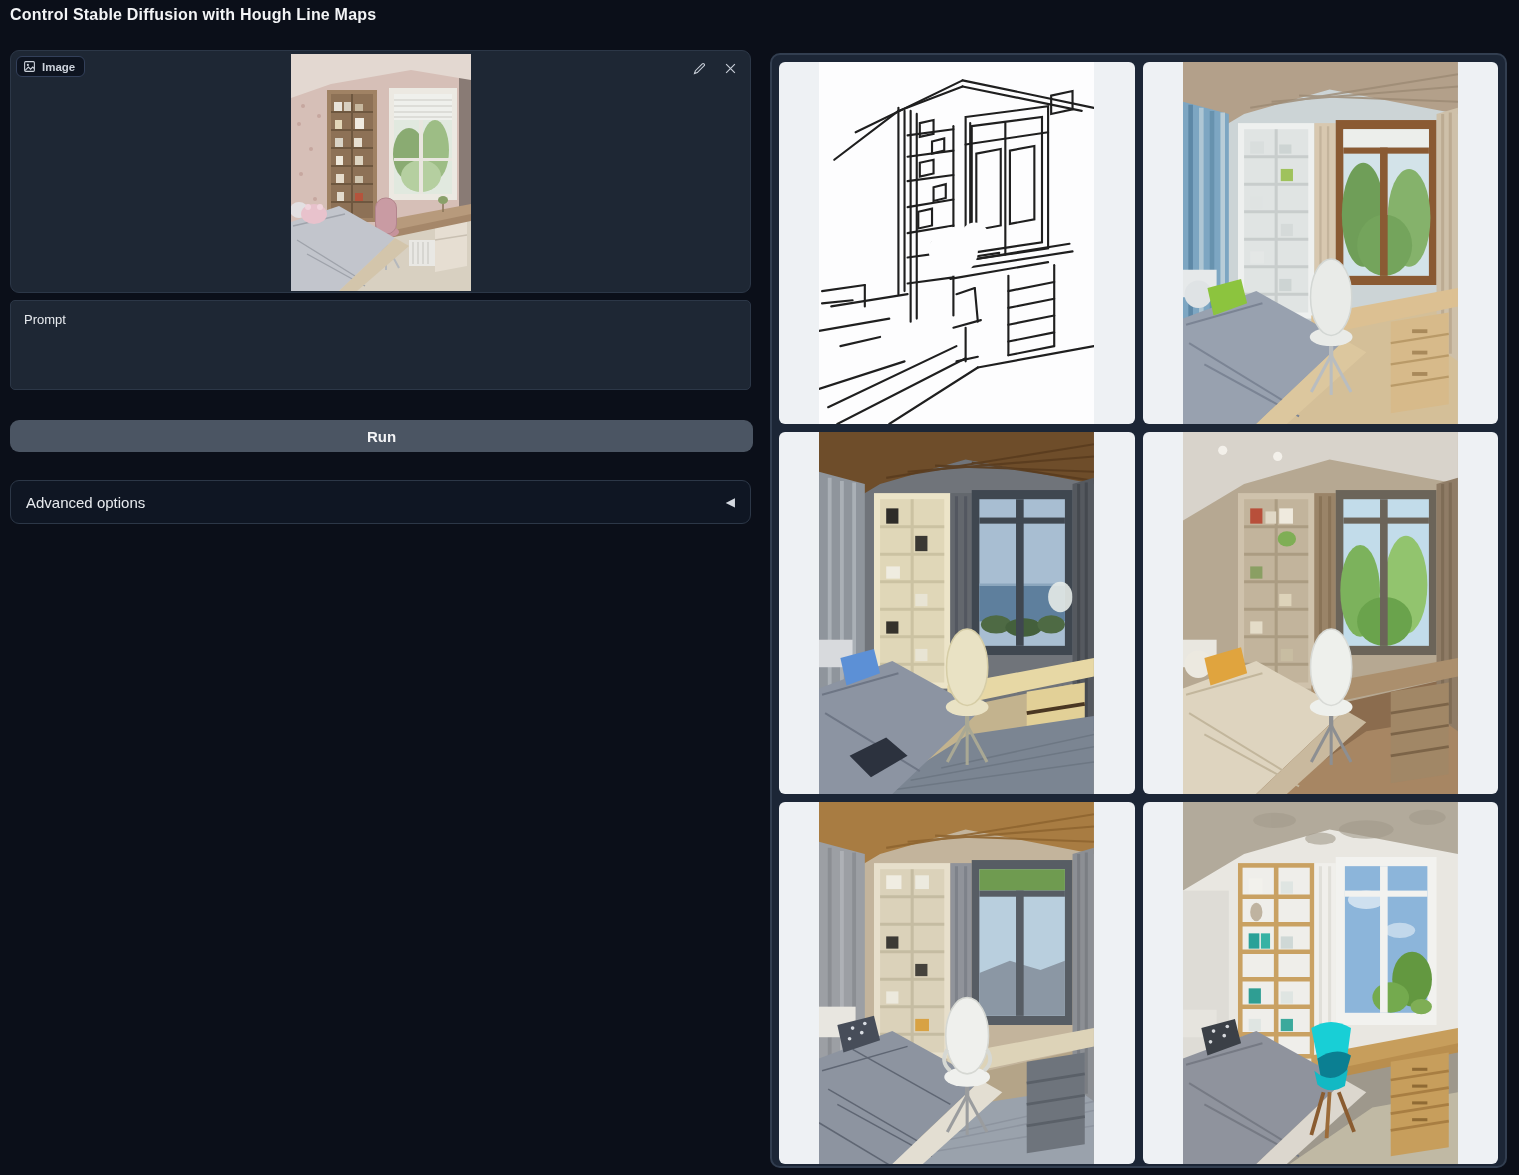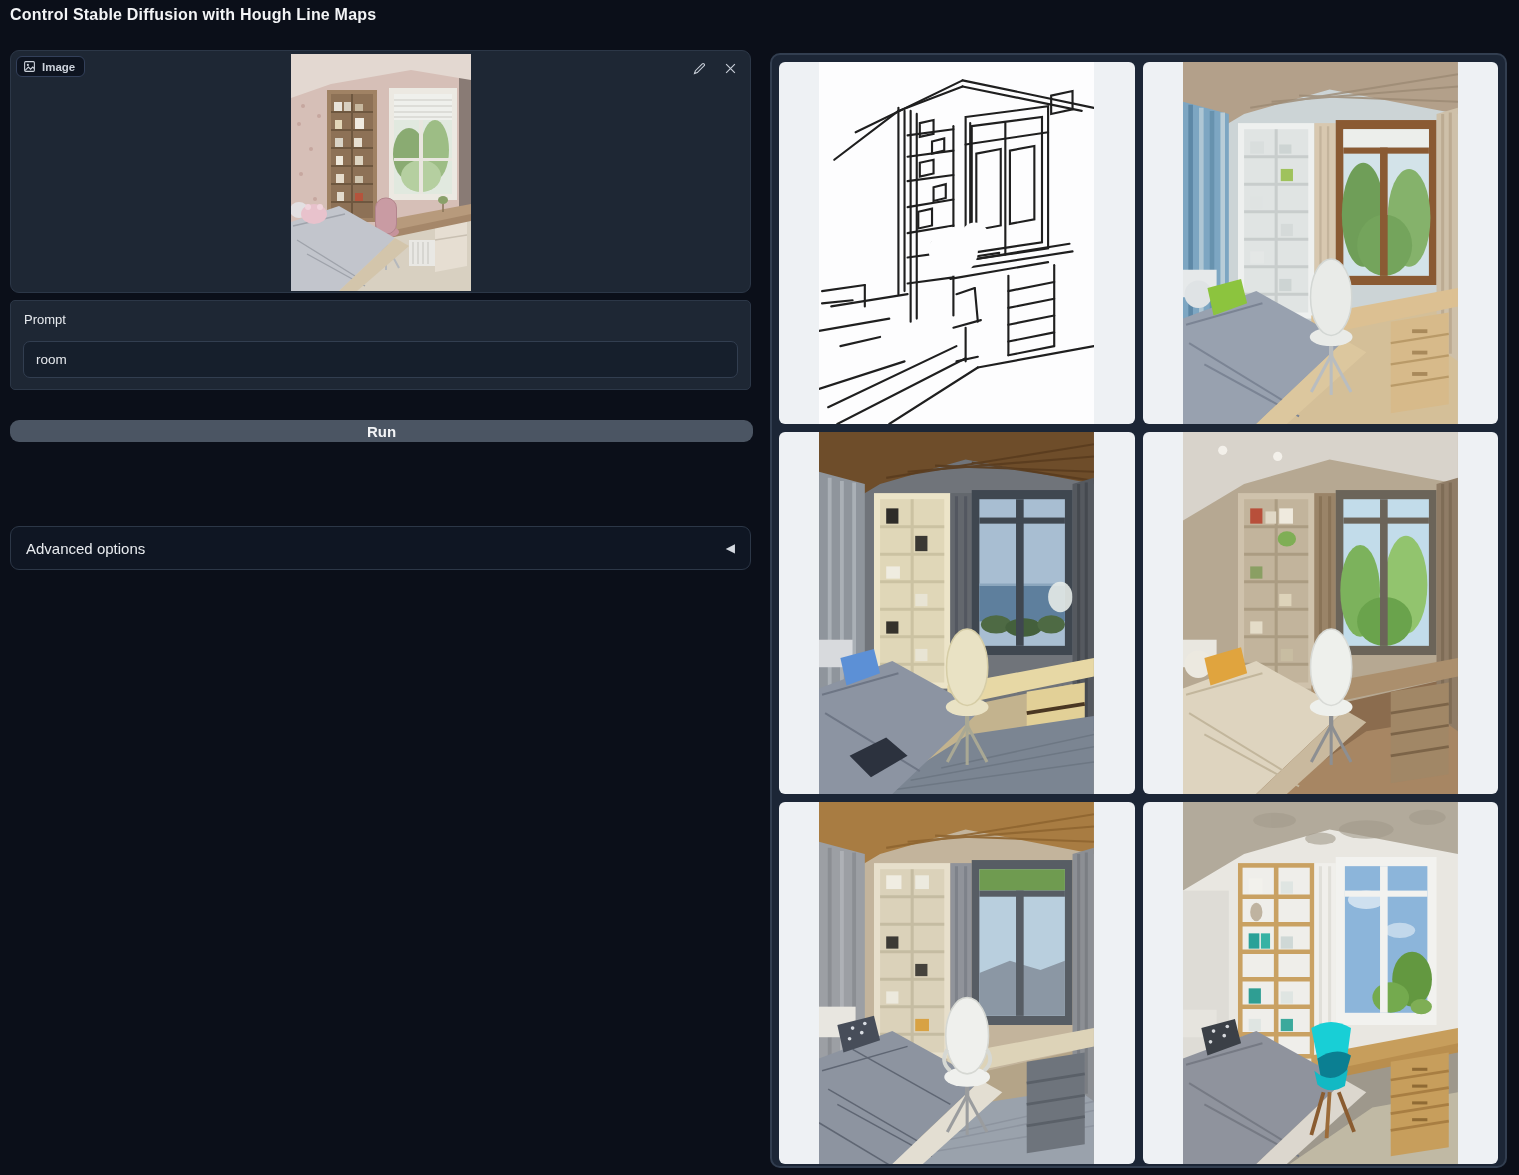--- a/index.html
+++ b/index.html
@@ -38,29 +38,29 @@
     background:#1e2734;border:1px solid #2c3747;border-radius:5px;box-sizing:border-box;
   }
   .prompt-label{position:absolute;left:13px;top:11px;font-size:13px;color:#e8ebef;}
   .prompt-input{
     position:absolute;left:12px;top:40px;width:715px;height:37px;box-sizing:border-box;
     background:#161f2c;border:1px solid #323e50;border-radius:7px;
     color:#e5e8ec;font-size:13.5px;padding:0 12px;outline:none;
     font-family:"Liberation Sans",sans-serif;
   }
   .run-button{
-    position:absolute;left:10px;top:420px;width:743px;height:22px;
+    position:absolute;left:10px;top:420px;width:743px;height:32px;
     background:#4b5563;border:none;border-radius:9px;cursor:pointer;
     color:#f3f4f6;font-weight:700;font-size:15px;font-family:"Liberation Sans",sans-serif;
   }
   .advanced{
     position:absolute;left:10px;top:480px;width:741px;height:44px;box-sizing:border-box;
     background:#0f1623;border:1px solid #2c3747;border-radius:9px;cursor:pointer;
     display:flex;align-items:center;justify-content:space-between;padding:0 15px;
-    color:#e8ebef;font-size:15px;margin-top:46px;
+    color:#e8ebef;font-size:15px;
   }
   .advanced .arrow{color:#d4d9e0;font-size:12px;}
   
   .gallery{
     position:absolute;left:770px;top:53px;width:737px;height:1115px;box-sizing:border-box;
     background:#1c2636;border:2px solid #323e50;border-radius:10px;
     padding:7px;overflow:hidden;
     display:grid;grid-template-columns:1fr 1fr;gap:8px;grid-auto-rows:362px;
   }
   .cell{
@@ -181,21 +181,20 @@
       <ellipse cx="8" cy="156" rx="9" ry="8" fill="#e3e0e2"></ellipse>
       <ellipse cx="23" cy="160" rx="13" ry="10" fill="#e8c2cc"></ellipse>
       <circle cx="17" cy="153" r="3" fill="#f1d4dc"></circle>
         <circle cx="29" cy="153" r="3" fill="#f1d4dc"></circle>
     </svg>
   </div>
 </div>
 
 <div class="prompt-block">
   <div class="prompt-label">Prompt</div>
-  <input class="prompt-input" type="text" value="room" style="">
 </div>
 
 <button class="run-button">Run</button>
 
 <div class="advanced">
   <span>Advanced options</span>
   <span class="arrow">◀</span>
 </div>
 
 <div class="gallery">

